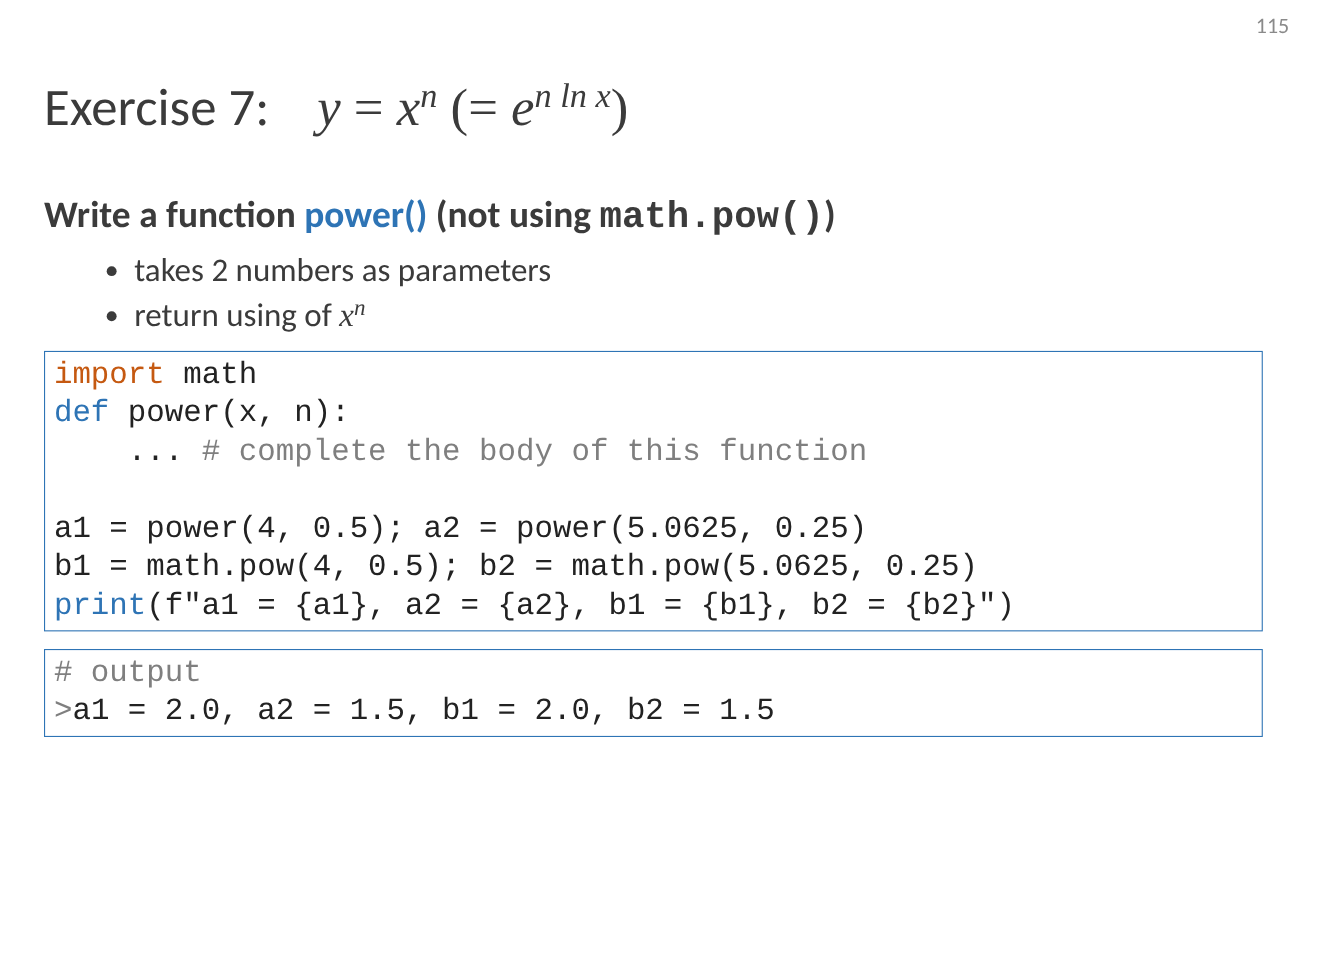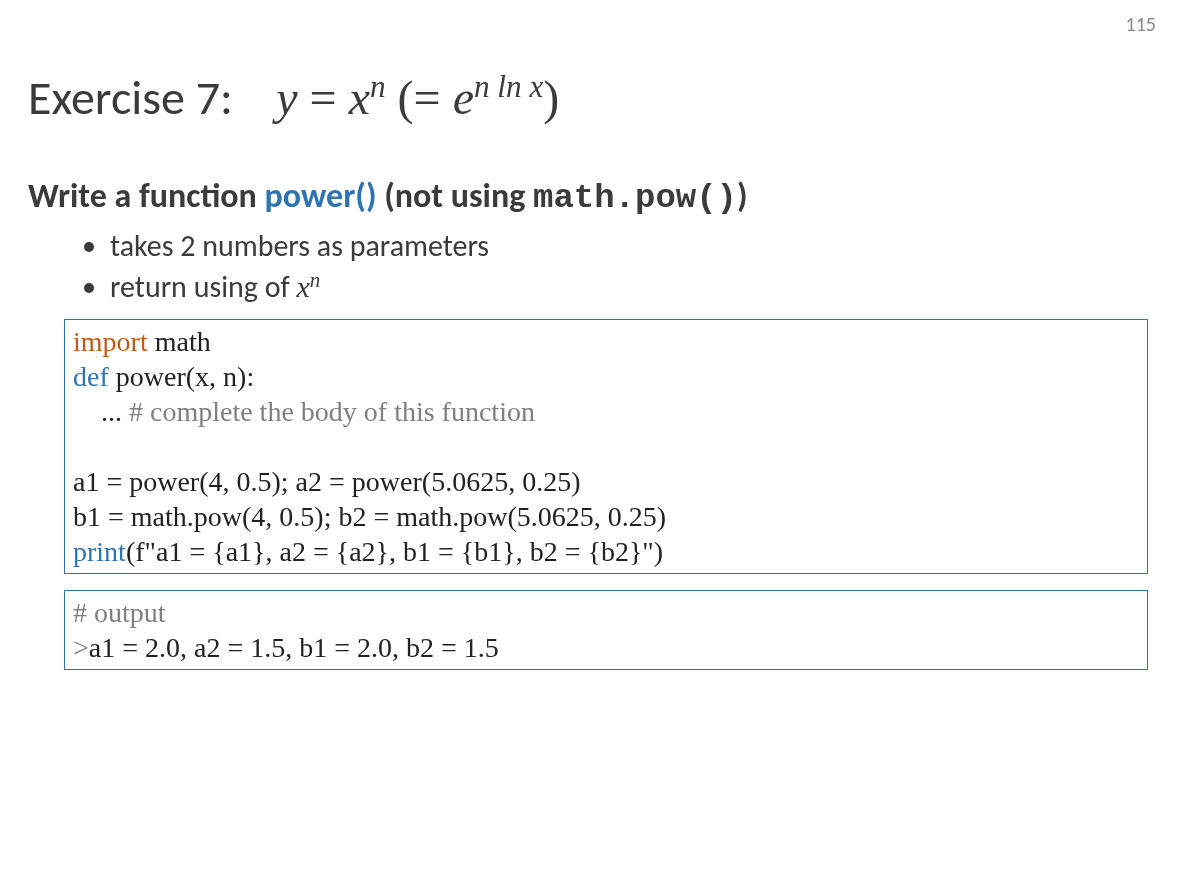--- a/index.html
+++ b/index.html
@@ -7,26 +7,26 @@
     width: 1200px;
     height: 872px;
     background: #ffffff;
     font-family: Calibri, "Segoe UI", Arial, sans-serif;
     color: #333333;
     position: relative;
   }
   .page-number {
     position: absolute;
     top: 12px;
-    right: 44px;
+    right: 28px;
     font-size: 20px;
     color: #8a8a8a;
   }
   .slide {
-    padding: 68px 52px 40px 28px;
+    padding: 68px 52px 40px 40px;
   }
   .title {
     font-size: 48px;
     font-weight: 400;
     color: #3b3b3b;
     margin-bottom: 48px;
     white-space: nowrap;
   }
   .title .math {
     font-family: "Cambria Math", "Times New Roman", serif;
@@ -75,27 +75,26 @@
     font-style: italic;
   }
   .mathinline .sup {
     font-size: 0.7em;
     position: relative;
     top: -0.5em;
   }
   .codebox {
     border: 1.5px solid #2e74b5;
     padding: 4px 8px;
-    font-family: Liberation Serif, serif;
+    font-family: Liberation Mono, monospace;
     font-size: 28px;
     line-height: 1.25;
     margin-top: 14px;
     white-space: pre;
     color: #222;
-    margin-left: 36px;
   }
   .codebox .kw1 { color: #c55911; }   
   .codebox .kw2 { color: #2e74b5; }   
   .codebox .kw3 { color: #2e74b5; }   
   .codebox .cmt { color: #7f7f7f; }
   .codebox .prompt { color: #7f7f7f; }
   .codebox2 { margin-top: 16px; }
 </style>
 </head>
 <body>

